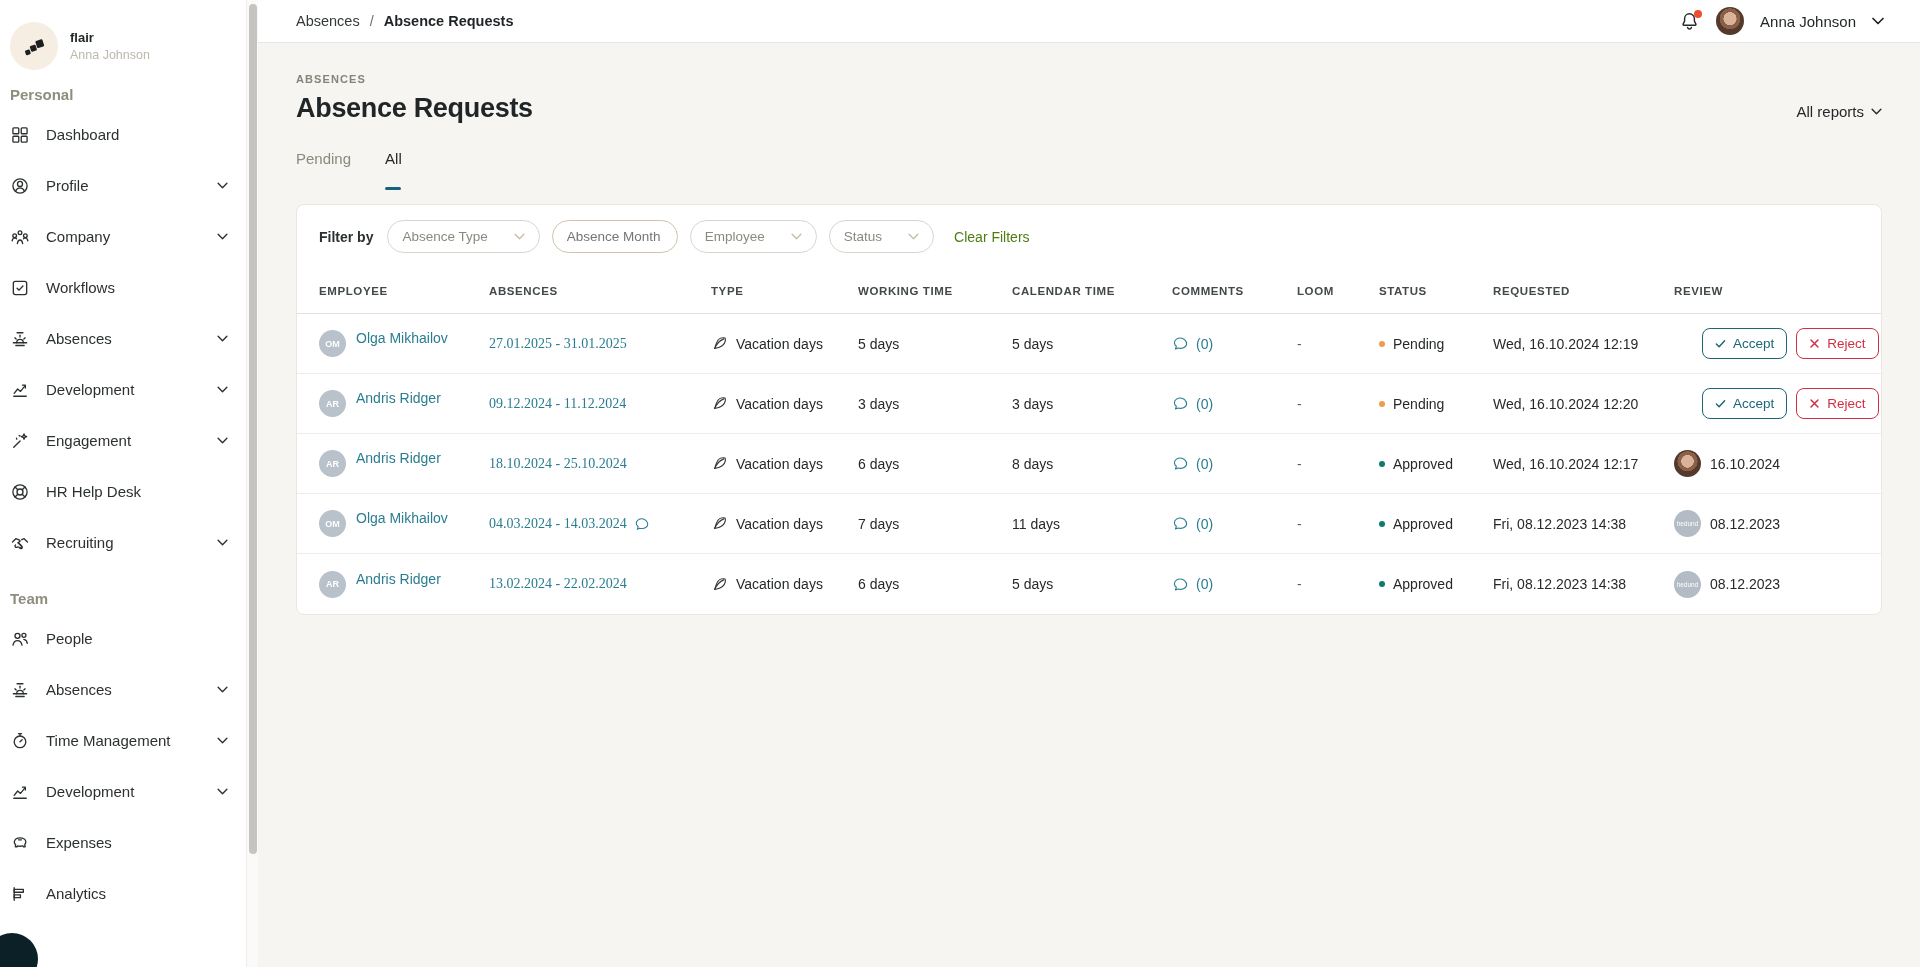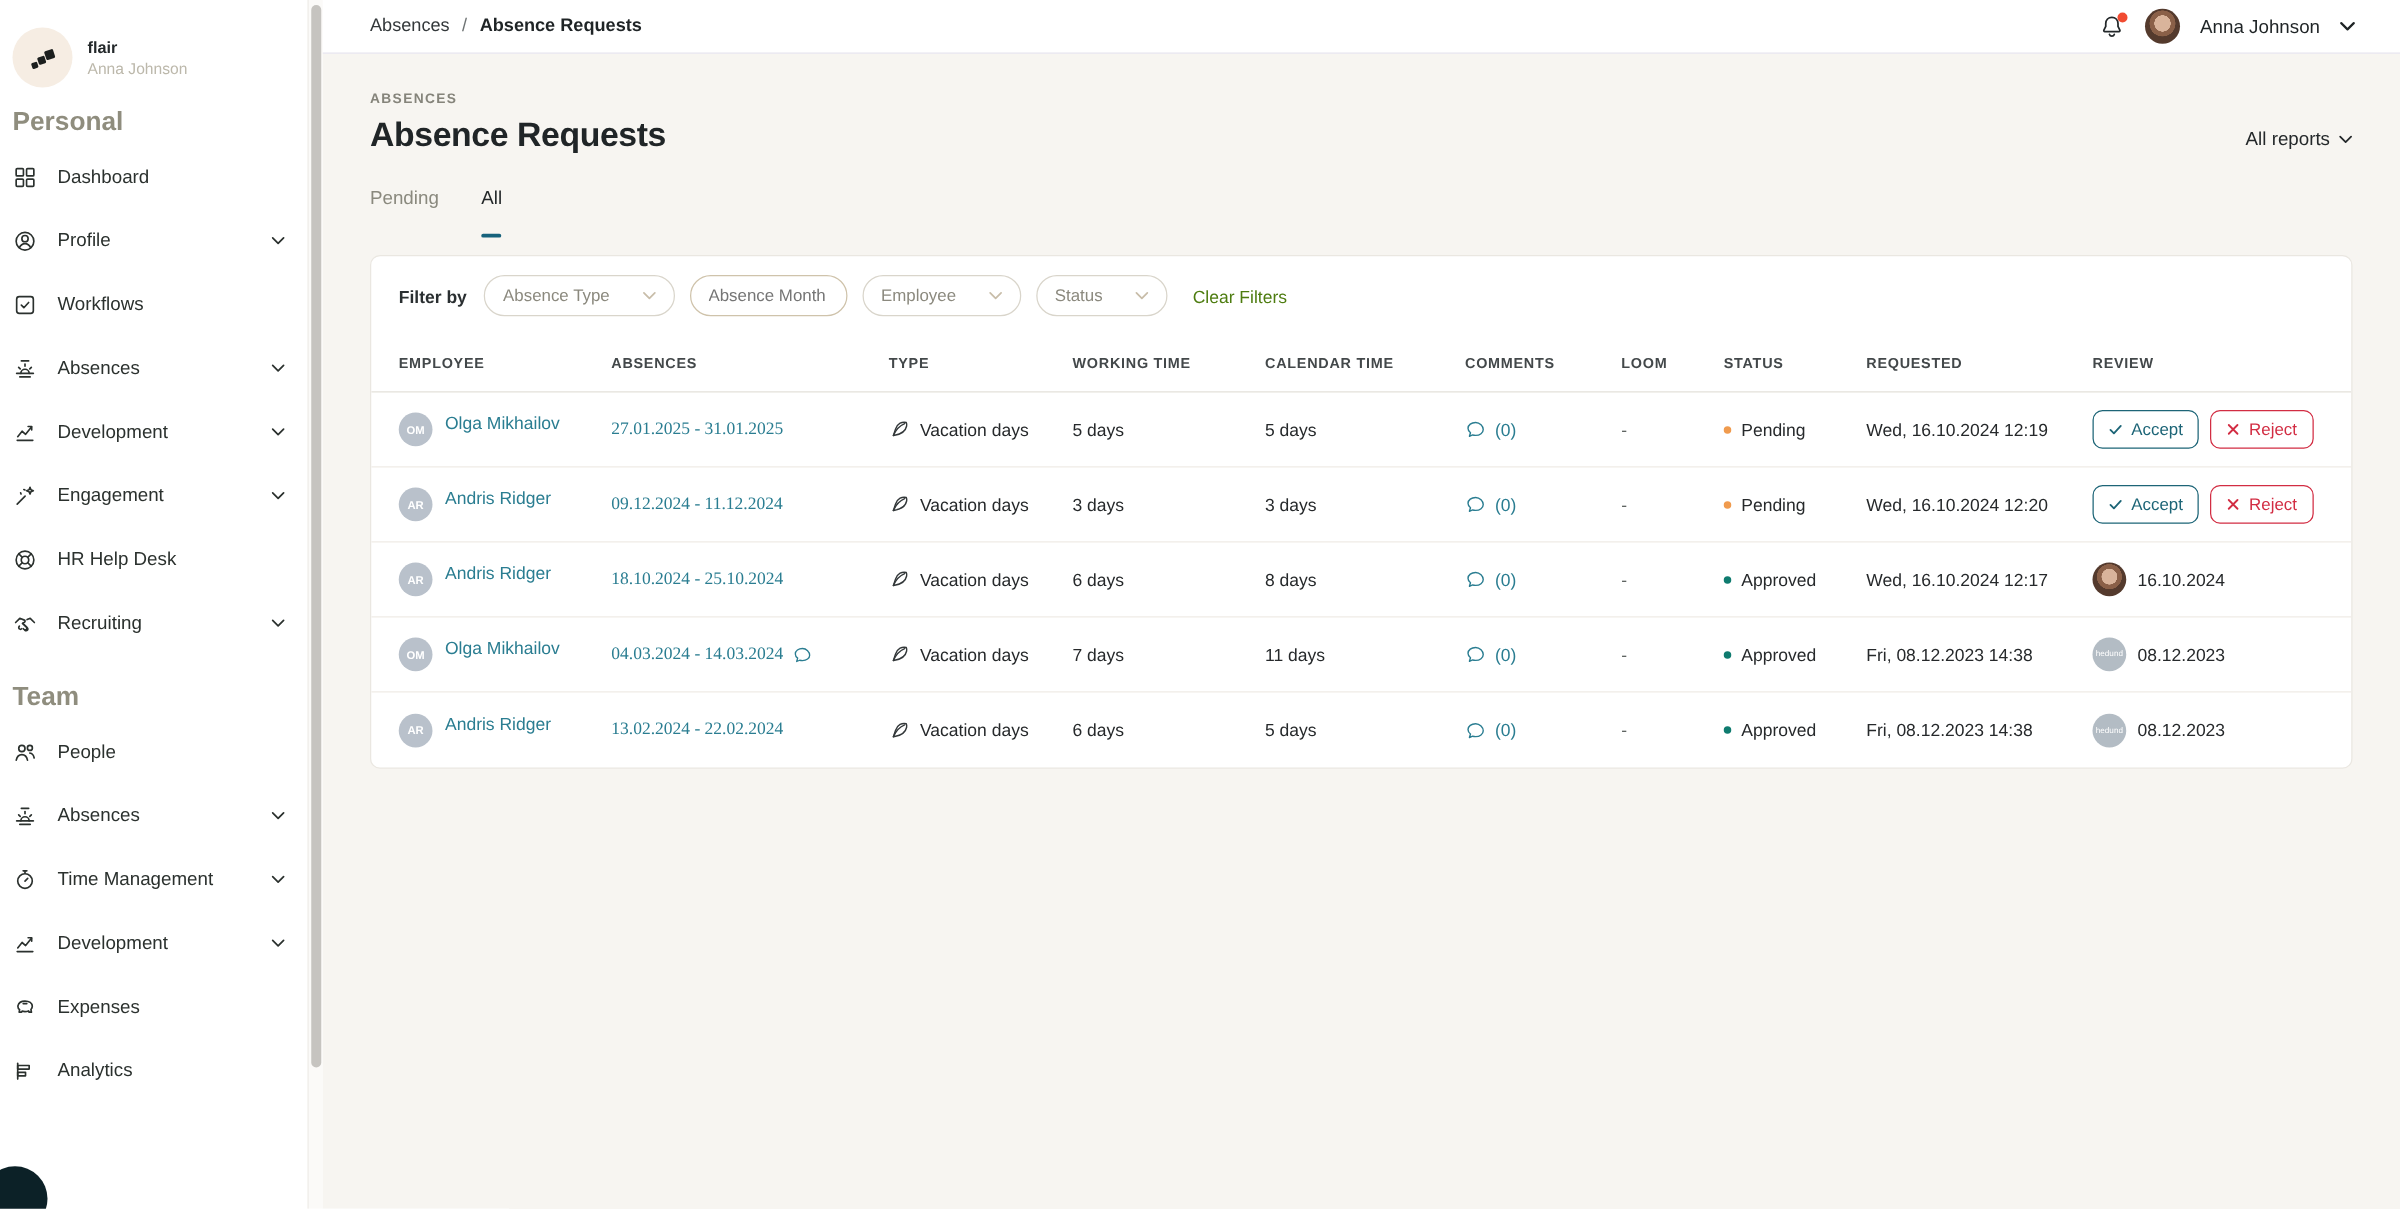--- a/index.html
+++ b/index.html
@@ -6,21 +6,21 @@
   html,body { width:1920px; height:967px; overflow:hidden;
     font-family:"Liberation Sans", sans-serif; background:#ffffff; color:#272b2a; }
   .app { display:flex; width:1920px; height:967px; position:relative; }
 
   
   .sidebar { width:246px; height:967px; background:#ffffff; padding:22px 0 0 10px; flex:0 0 246px; overflow:hidden; }
   .brand { display:flex; align-items:center; gap:12px; margin-bottom:14px; }
   .brand-logo { width:48px; height:48px; border-radius:50%; background:#f6ede3; display:flex; align-items:center; justify-content:center; cursor:pointer; }
   .brand-name { font-size:13px; font-weight:bold; color:#23282a; }
   .brand-user { font-size:12.5px; color:#bcb8ab; margin-top:3px; }
-  .sec-title { font-size:21px; font-weight:bold; color:#8f8d7e; margin:16px 0 6px 0; }
+  .sec-title { font-size:15px; font-weight:bold; color:#8f8d7e; margin:16px 0 6px 0; }
   .sec-title.team { margin-top:22px; }
   .nav-item { display:flex; align-items:center; height:51px; gap:16px; cursor:pointer; padding-right:18px; color:#2b312e; }
   .nav-item .lbl { font-size:15px; flex:1; }
   .nav-item svg.i { width:20px; height:20px; stroke:#2b312e; }
   .nav-chev { color:#2b312e; display:flex; }
 
   svg.i { fill:none; stroke:currentColor; stroke-width:1.6; stroke-linecap:round; stroke-linejoin:round; }
 
   
   .sb-scroll { width:12px; height:967px; background:#fbfaf8; border-left:1px solid #efede9; position:relative; flex:0 0 12px; cursor:pointer; }
@@ -71,21 +71,21 @@
   .init-av { width:27px; height:27px; border-radius:50%; background:#b9c1cb; color:#ffffff; font-size:9px; font-weight:bold; display:flex; align-items:center; justify-content:center; flex:0 0 27px; }
   a.tlink { color:#2a7d91; text-decoration:none; cursor:pointer; }
   .abs-cell { display:flex; align-items:center; gap:7px;font-family:Liberation Serif, serif; }
   .type-cell { display:flex; align-items:center; gap:8px; color:#26292b; }
   .type-cell svg { width:17px; height:17px; color:#33383a; }
   .cmt { display:flex; align-items:center; gap:7px; color:#2a7d91; cursor:pointer; }
   .cmt svg { width:17px; height:17px; }
   .loom-cell { color:#5f6462; }
   .status-cell { display:flex; align-items:center; gap:8px; }
   .dot { width:6px; height:6px; border-radius:50%; }
-  .review-actions { display:flex; gap:9px; }
+  .review-actions { display:flex; gap:9px;margin-left:28px; }
   .btn { display:flex; align-items:center; gap:7px; height:31px; padding:0 12px; border-radius:8px; background:#fff; font-size:13.5px; cursor:pointer; font-family:"Liberation Sans",sans-serif; }
   .btn svg { width:11px; height:11px; }
   .btn-accept { border:1.5px solid #1d6577; color:#1d6577; }
   .btn-reject { border:1.5px solid #d22d43; color:#d22d43; }
   .review-appr { display:flex; align-items:center; gap:9px; }
   .rev-av { width:27px; height:27px; border-radius:50%; flex:0 0 27px; }
   .rev-av.photo { background: radial-gradient(circle at 50% 42%, #d9b49b 0 30%, #8a6048 31% 48%, #543a2d 49% 100%); }
   .rev-av.gray { background:#b3bcc4; color:#fff; font-size:6.5px; display:flex; align-items:center; justify-content:center; overflow:hidden; }
 
   .chat-bubble { position:absolute; left:-14px; bottom:-18px; width:52px; height:52px; border-radius:50%; background:#0c2127; cursor:pointer; }
@@ -130,20 +130,40 @@
           <span class="ic" style="display: inline-flex;">
             <svg class="i" viewBox="0 0 24 24">
               <g fill="none" stroke="currentColor" stroke-width="1.6" stroke-linecap="round" stroke-linejoin="round">
                 <circle cx="12" cy="12" r="8.5"></circle>
                 <circle cx="12" cy="9.5" r="3"></circle>
                 <path d="M6.6 18.2c1.2-2.6 3-4 5.4-4s4.2 1.4 5.4 4"></path>
               </g>
             </svg>
           </span>
           <span class="lbl">Profile</span>
+          <span class="nav-chev">
+            <svg width="11" height="7" viewBox="0 0 12 8">
+              <path d="M1 1.5l5 5 5-5" fill="none" stroke="currentColor" stroke-width="1.6" stroke-linecap="round" stroke-linejoin="round"></path>
+            </svg>
+          </span>
+        </div>
+        <div class="nav-item">
+          <span class="ic" style="display: inline-flex;">
+            <svg class="i" viewBox="0 0 24 24">
+              <g fill="none" stroke="currentColor" stroke-width="1.6" stroke-linecap="round" stroke-linejoin="round">
+                <circle cx="12" cy="6.8" r="2.2"></circle>
+                <circle cx="5.6" cy="10.5" r="2.2"></circle>
+                <circle cx="18.4" cy="10.5" r="2.2"></circle>
+                <path d="M8.8 20c.4-2.9 1.6-4.4 3.2-4.4s2.8 1.5 3.2 4.4"></path>
+                <path d="M2.6 16.6c.4-2.3 1.5-3.6 3-3.6.9 0 1.7.4 2.3 1.2"></path>
+                <path d="M21.4 16.6c-.4-2.3-1.5-3.6-3-3.6-.9 0-1.7.4-2.3 1.2"></path>
+              </g>
+            </svg>
+          </span>
+          <span class="lbl">Company</span>
           <span class="nav-chev">
             <svg width="11" height="7" viewBox="0 0 12 8">
               <path d="M1 1.5l5 5 5-5" fill="none" stroke="currentColor" stroke-width="1.6" stroke-linecap="round" stroke-linejoin="round"></path>
             </svg>
           </span>
         </div>
         <div class="nav-item">
           <span class="ic" style="display: inline-flex;">
             <svg class="i" viewBox="0 0 24 24">
               <g fill="none" stroke="currentColor" stroke-width="1.6" stroke-linecap="round" stroke-linejoin="round">

